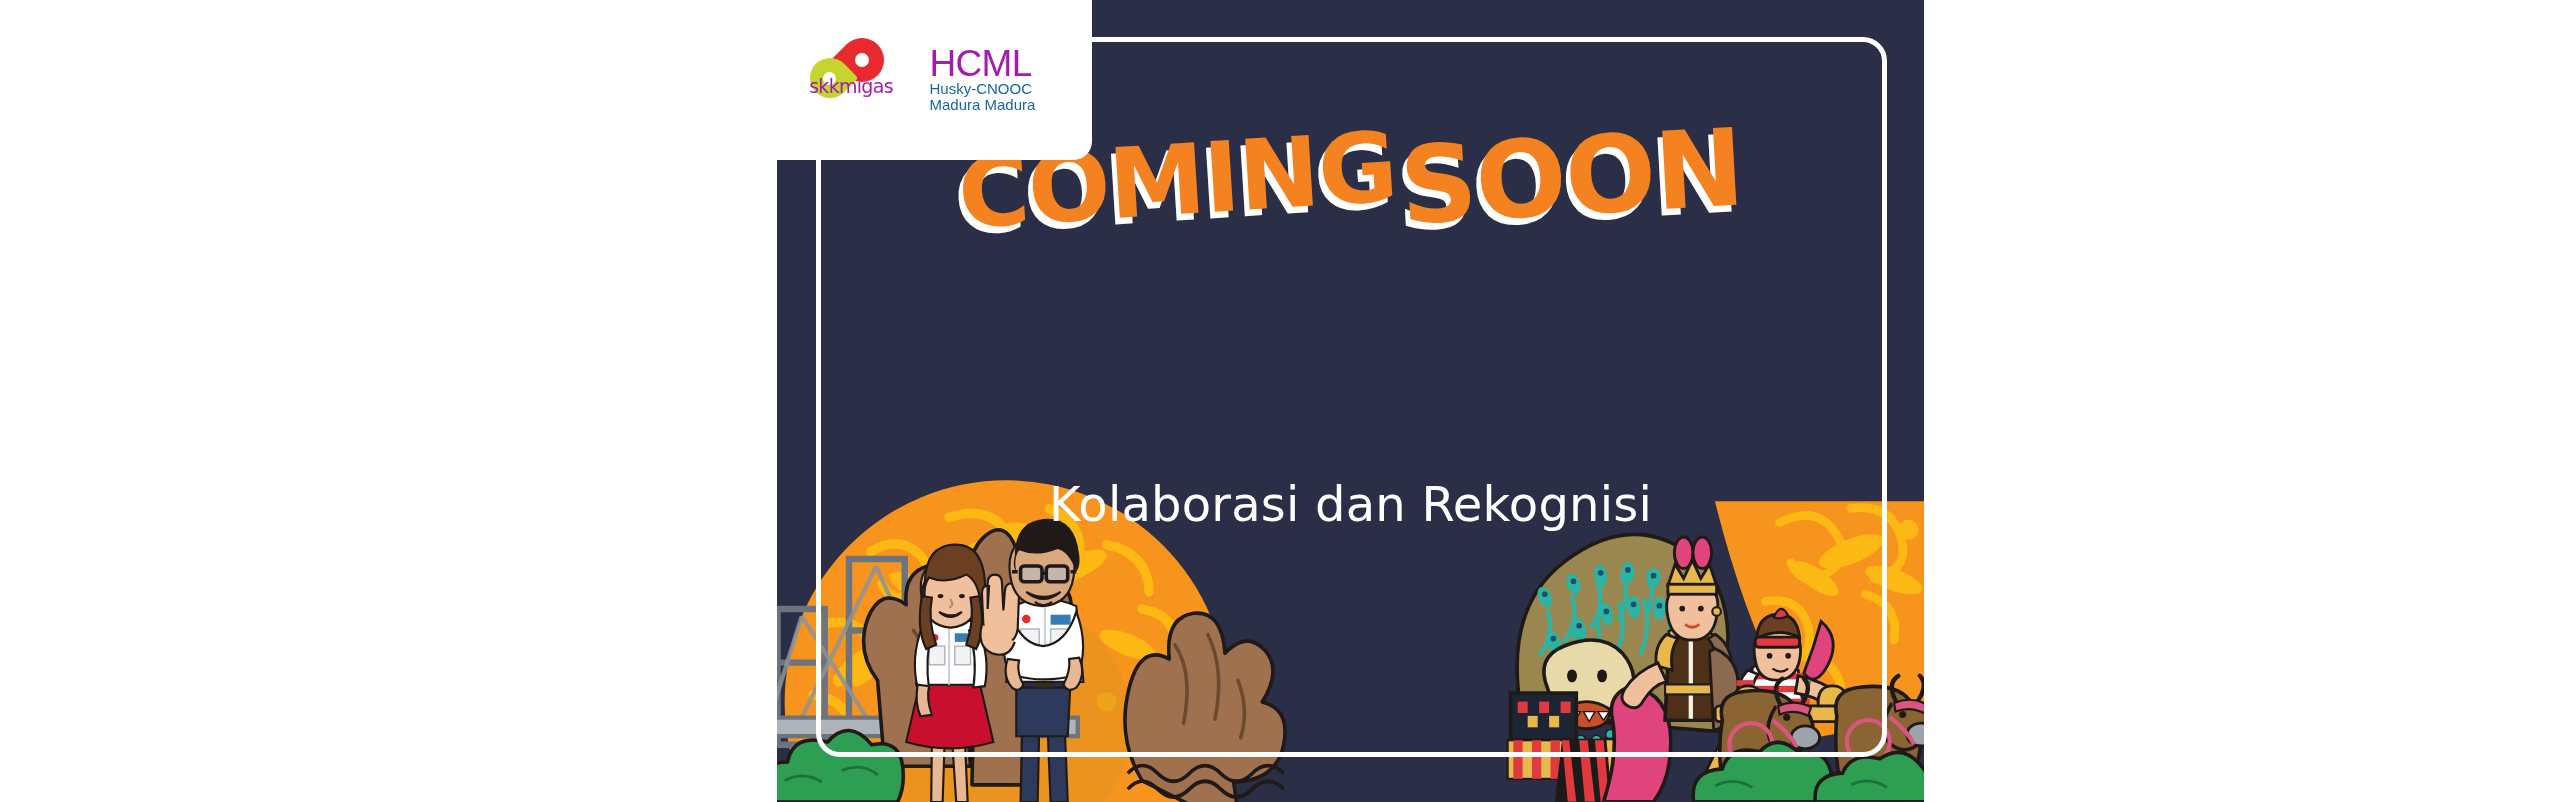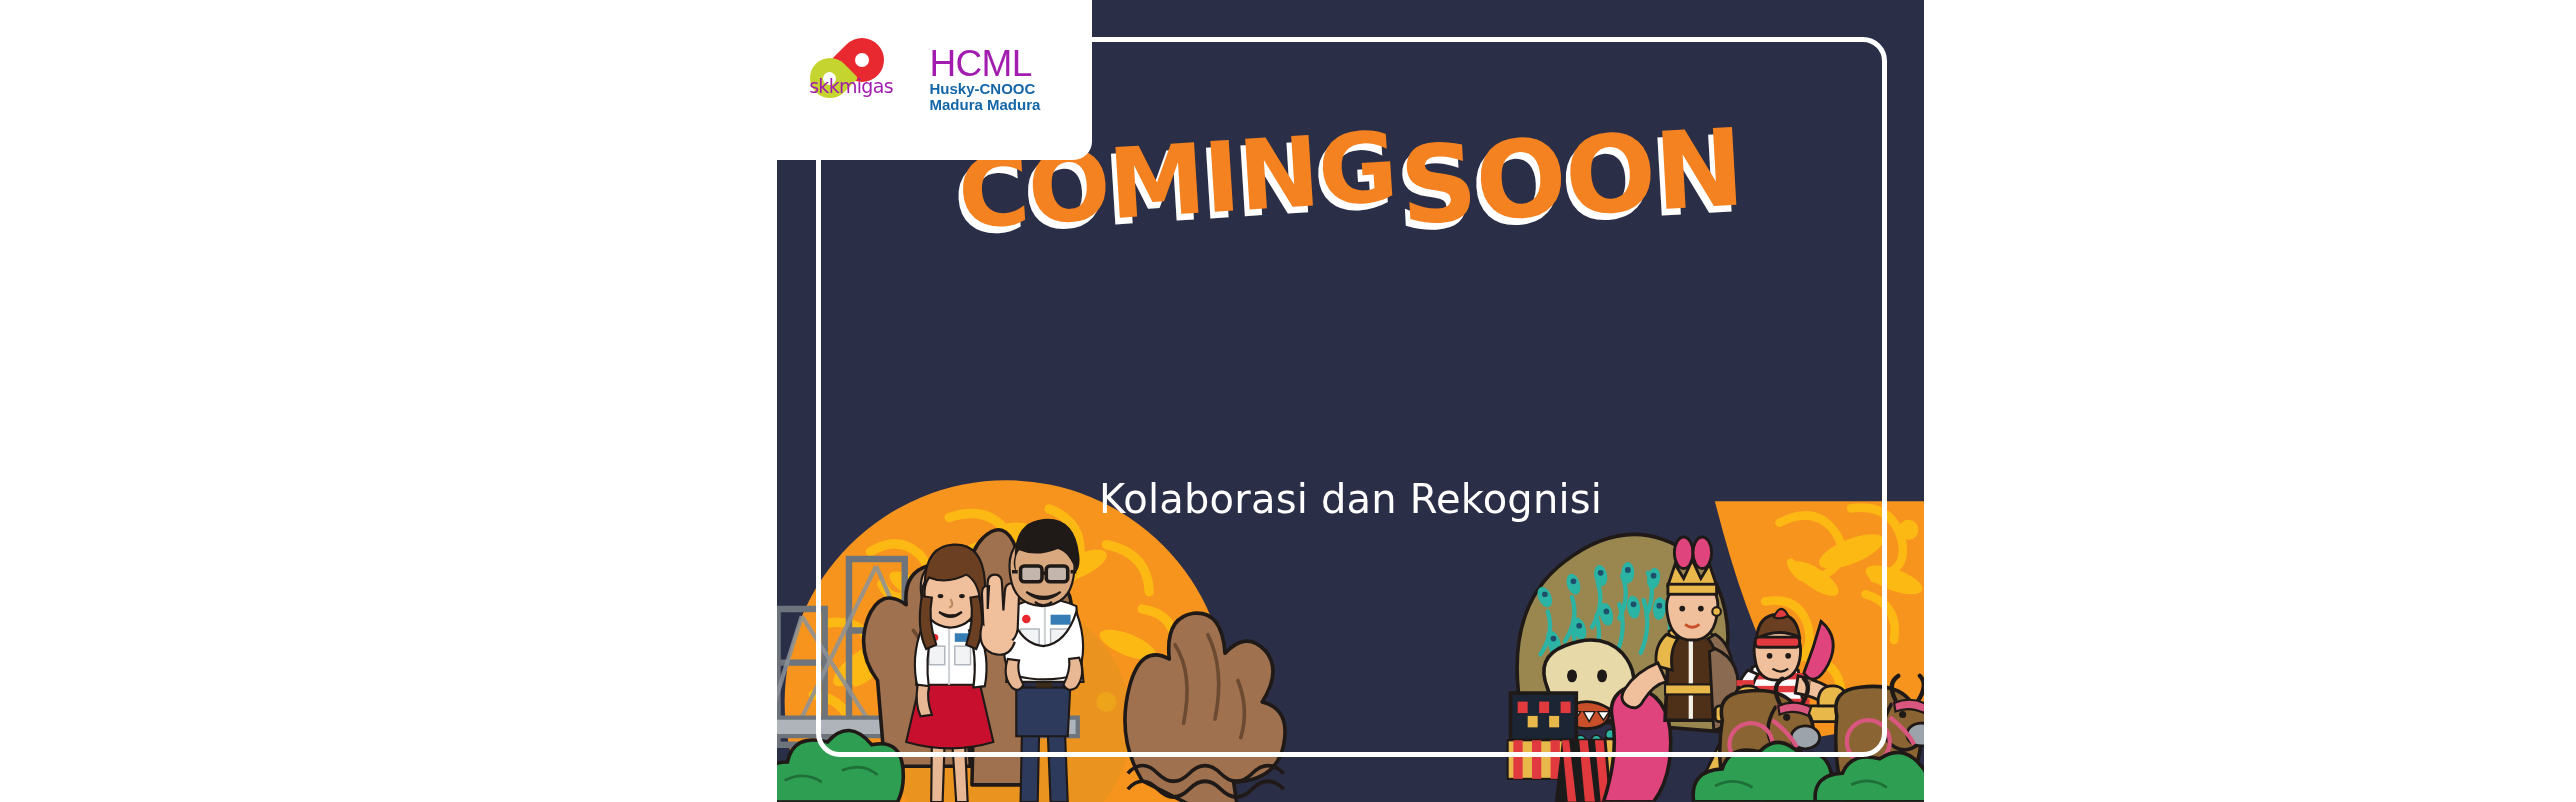--- a/index.html
+++ b/index.html
@@ -41,38 +41,38 @@
   .pin-green-hole{position:absolute;width:13px;height:13px;border-radius:50%;
            background:#ffffff;left:26.5px;top:34px;}
   .skk-word{position:absolute;left:0;top:37px;width:109px;text-align:center;
             color:#a21caf;font-size:19px;letter-spacing:-0.7px;font-weight:400;
             font-family:"DejaVu Sans",sans-serif;}
 
   
   .hcml{width:143px;}
   .hcml-main{color:#a21caf;font-size:37px;font-weight:normal;line-height:0.92;
              letter-spacing:-0.7px;font-family:"Liberation Sans",sans-serif;}
-  .hcml-sub{color:#1466a8;font-size:15px;font-weight:bold;line-height:1.08;
+  .hcml-sub{color:#1466a8;font-size:15px;font-weight:normal;line-height:1.08;
             margin-top:0;font-family:"Liberation Sans",sans-serif;}
 
   
   .headline{position:absolute;left:0;top:132px;width:1147px;z-index:7;
             text-align:center;pointer-events:none;}
   .hl-line{
     font-family:"DejaVu Sans",sans-serif;font-weight:bold;
     color:#f58220;letter-spacing:-1.4px;line-height:0.96;
     text-shadow:-5px 6.4px 0 #ffffff;
     display:inline-block;
   }
   .hl-coming{font-size:97px;transform:rotate(-3.6deg);}
   .hl-soon{font-size:107px;transform:rotate(-3.2deg);margin-top:-5.7px;}
 
   
   .subtitle{position:absolute;left:0;top:475px;width:1147px;z-index:7;
-            text-align:center;color:#ffffff;font-size:40px;line-height:1.22;
+            text-align:center;color:#ffffff;font-size:48px;line-height:1.22;
             font-family:"DejaVu Sans",sans-serif;font-weight:400;letter-spacing:0.2px;
             pointer-events:none;}
 
   
   .illus{position:absolute;bottom:0;z-index:3;}
   .illus-left{left:-7.2px;width:544px;height:336px;}
   .illus-right{right:-13px;width:458px;height:301px;}
 
   svg{display:block;}
 </style>

